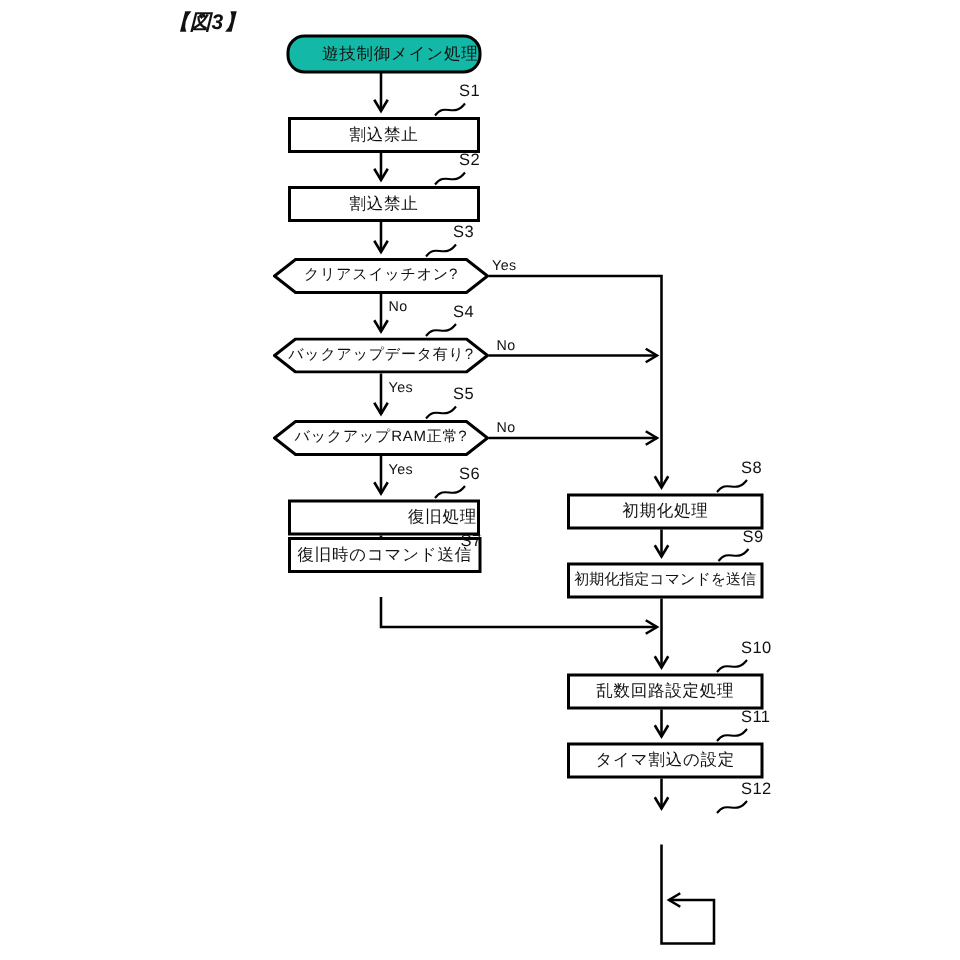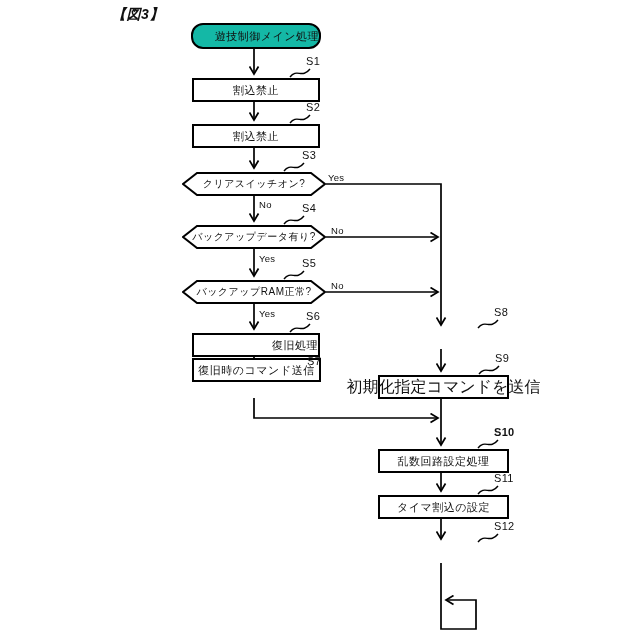--- a/index.html
+++ b/index.html
@@ -17,21 +17,21 @@
   .node{position:absolute;display:flex;align-items:center;justify-content:center;}
   .terminal{
     border:2px solid #000;border-radius:12px;background:#14b8a6;justify-content:flex-end;
   }
   .process{
     border:2px solid #000;background:#fff;
   }
   .node .label{
     font-size:11px;white-space:nowrap;line-height:1;letter-spacing:0.5px;
   }
-  .node .label.small{font-size:16px;letter-spacing:0;}
+  .node .label.small{font-size:10px;letter-spacing:0;}
   .decision{background:transparent;}
   .decision svg{position:absolute;left:0;top:0;}
   .decision .label{position:relative;z-index:1;font-size:10px;letter-spacing:0.5px;text-align:center;}
   .step-id{
     position:absolute;font-size:11px;letter-spacing:0.3px;line-height:1;
   }
   .branch{
     position:absolute;font-size:9.5px;line-height:1;letter-spacing:0.3px;
   }
 </style>
@@ -111,40 +111,43 @@
     </svg>
     <span class="label">バックアップデータ有り?</span>
   </div>
   <div class="node decision" style="left:182px;top:280px;width:144px;height:24px;">
     <svg width="144" height="24">
       <polygon points="15,1 129,1 143,12 129,23 15,23 1,12" fill="#fff" stroke="#000" stroke-width="2"></polygon>
     </svg>
     <span class="label">バックアップRAM正常?</span>
   </div>
 
+  <div class="node process" style="left:378px;top:329px;width:127px;height:20px;">
+    <span class="label">初期化処理</span>
+  </div>
   <div class="node process" style="left:378px;top:375px;width:127px;height:20px;">
     <span class="label small">初期化指定コマンドを送信</span>
   </div>
   <div class="node process" style="left:378px;top:495px;width:127px;height:20px;">
     <span class="label">タイマ割込の設定</span>
   </div>
   <div class="node process" style="left:378px;top:449px;width:127px;height:20px;">
     <span class="label">乱数回路設定処理</span>
   </div>
 
   <span class="step-id" style="left:306px;top:56px;">S1</span>
   <span class="step-id" style="left:306px;top:102px;">S2</span>
   <span class="step-id" style="left:302px;top:150px;">S3</span>
   <span class="step-id" style="left:302px;top:203px;">S4</span>
   <span class="step-id" style="left:302px;top:258px;">S5</span>
   <span class="step-id" style="left:306px;top:311px;">S6</span>
   <span class="step-id" style="left:307px;top:356px;">S7</span>
   <span class="step-id" style="left:494px;top:307px;">S8</span>
   <span class="step-id" style="left:495px;top:353px;">S9</span>
-  <span class="step-id" style="left:494px;top:427px;font-weight:bold;">S10</span>
+  <span class="step-id" style="left:494px;top:427px;">S10</span>
   <span class="step-id" style="left:494px;top:473px;">S11</span>
   <span class="step-id" style="left:494px;top:521px;">S12</span>
 
   <span class="branch" style="left:328px;top:173px;">Yes</span>
   <span class="branch" style="left:259px;top:200px;">No</span>
   <span class="branch" style="left:331px;top:226px;">No</span>
   <span class="branch" style="left:259px;top:254px;">Yes</span>
   <span class="branch" style="left:331px;top:281px;">No</span>
   <span class="branch" style="left:259px;top:309px;">Yes</span>
 

